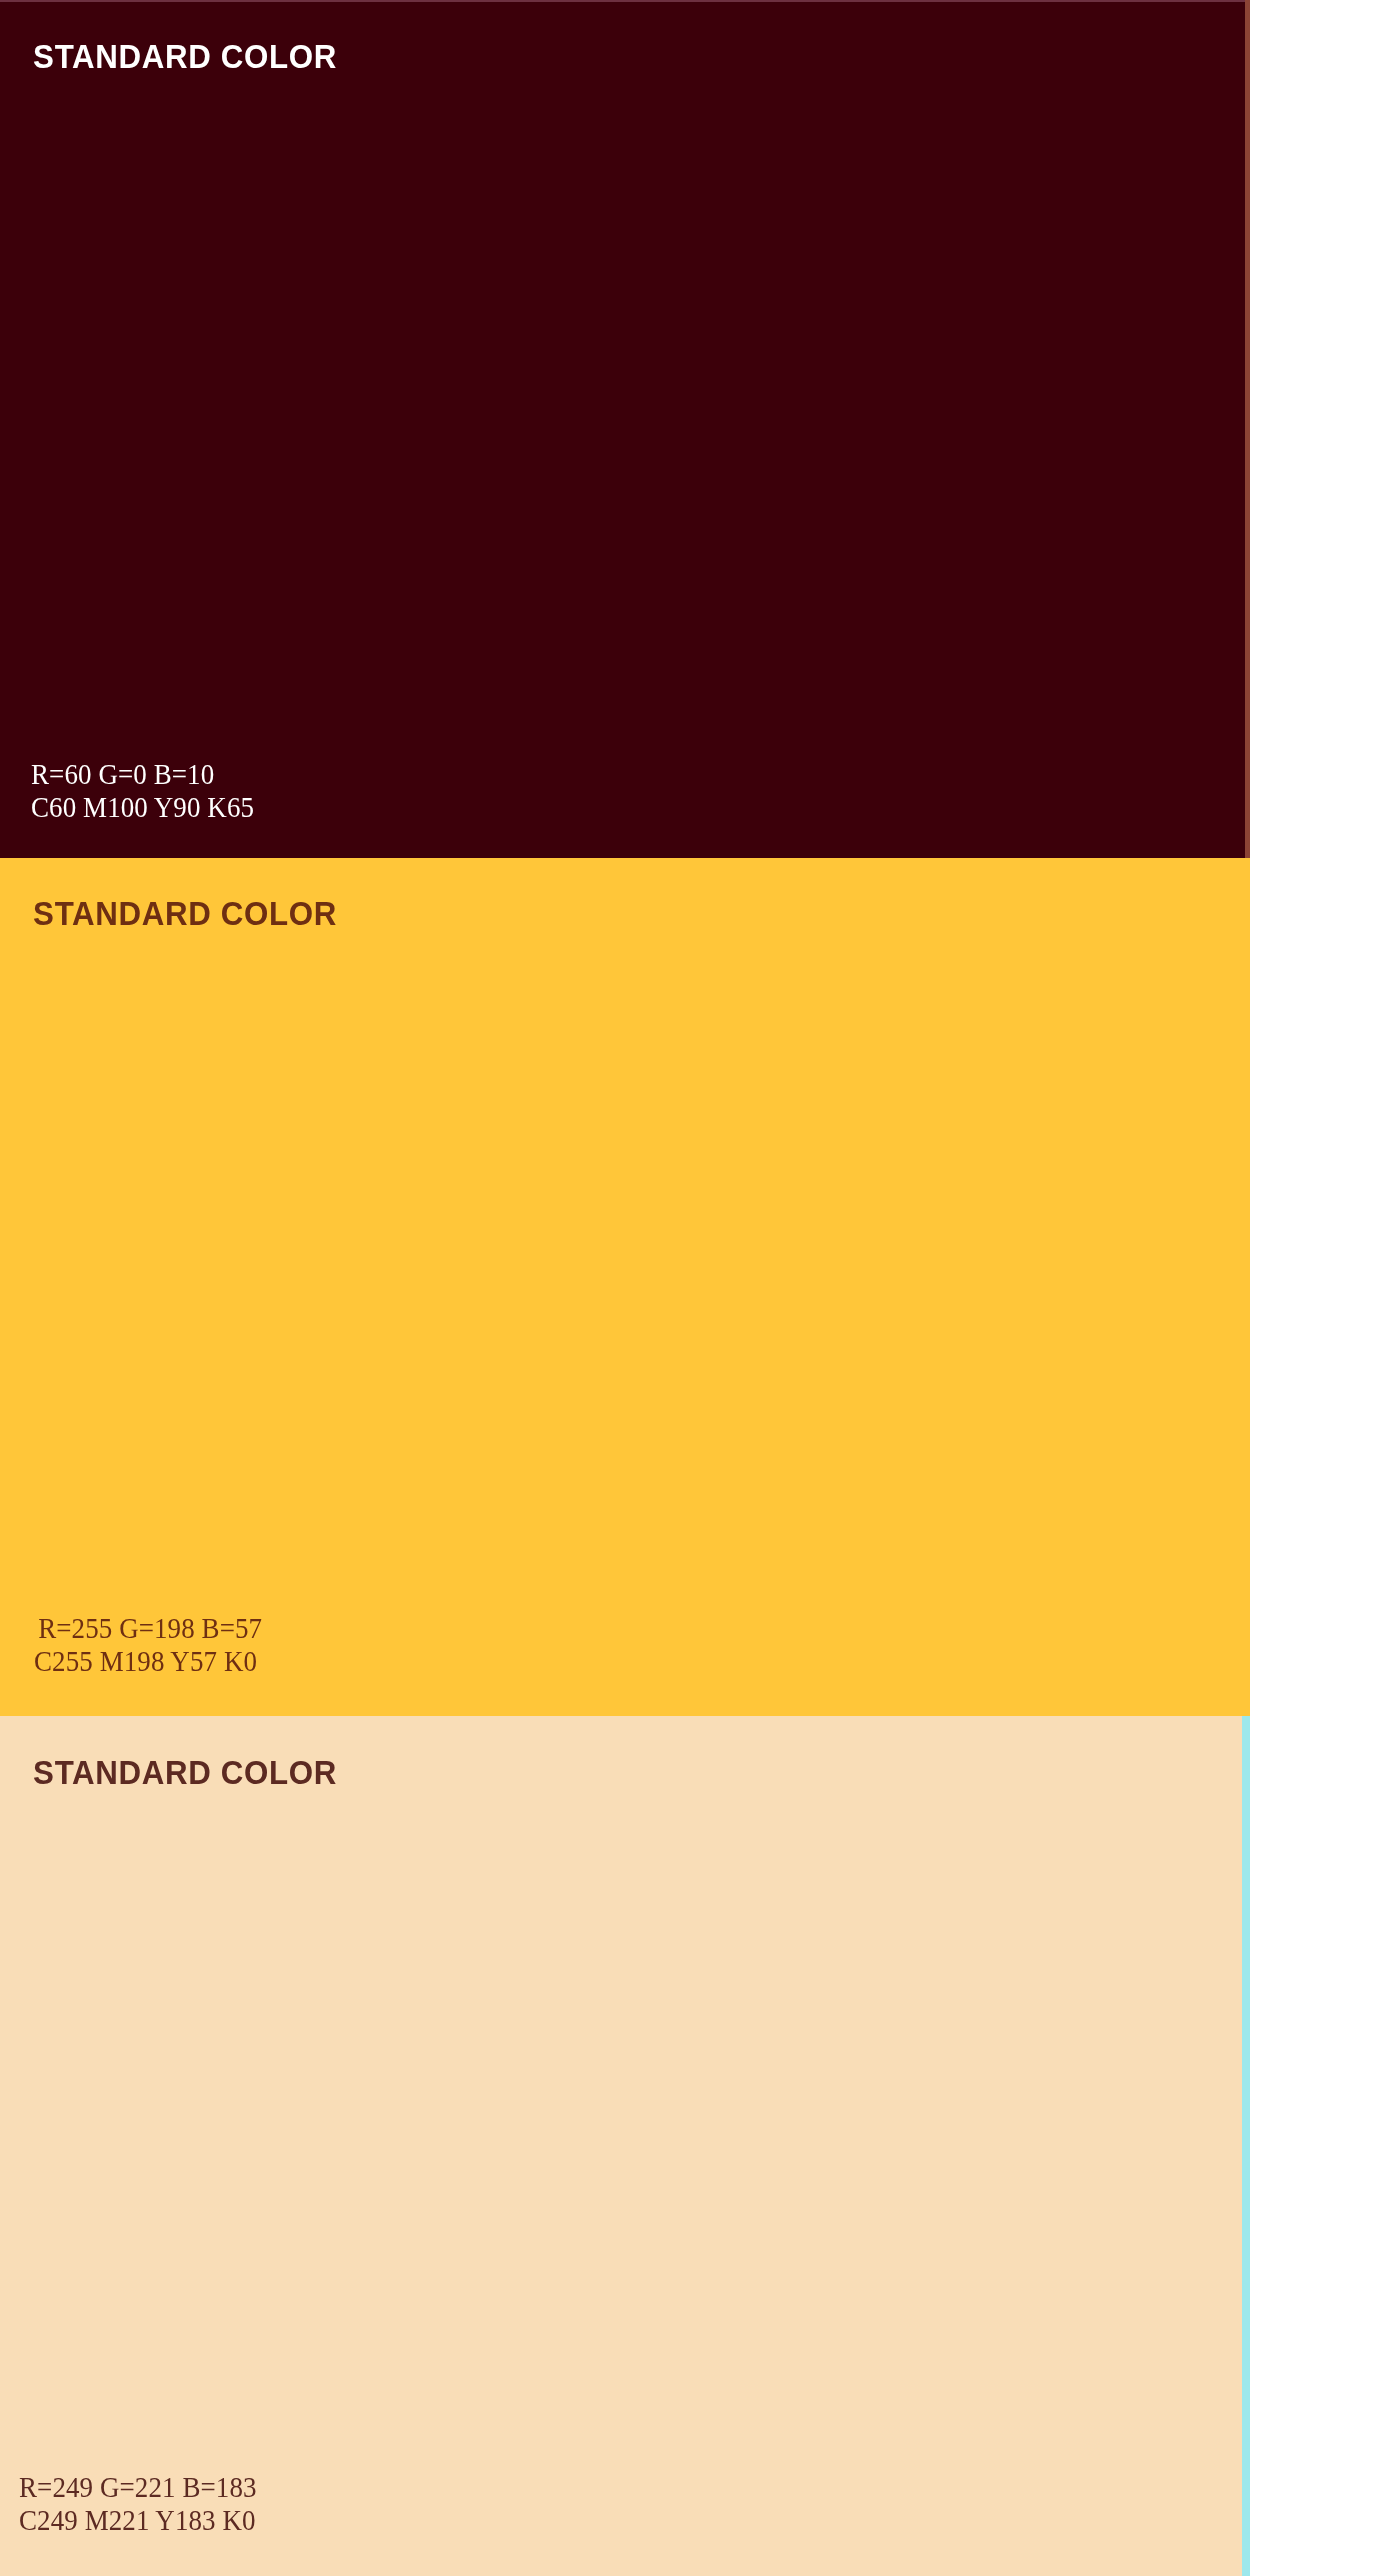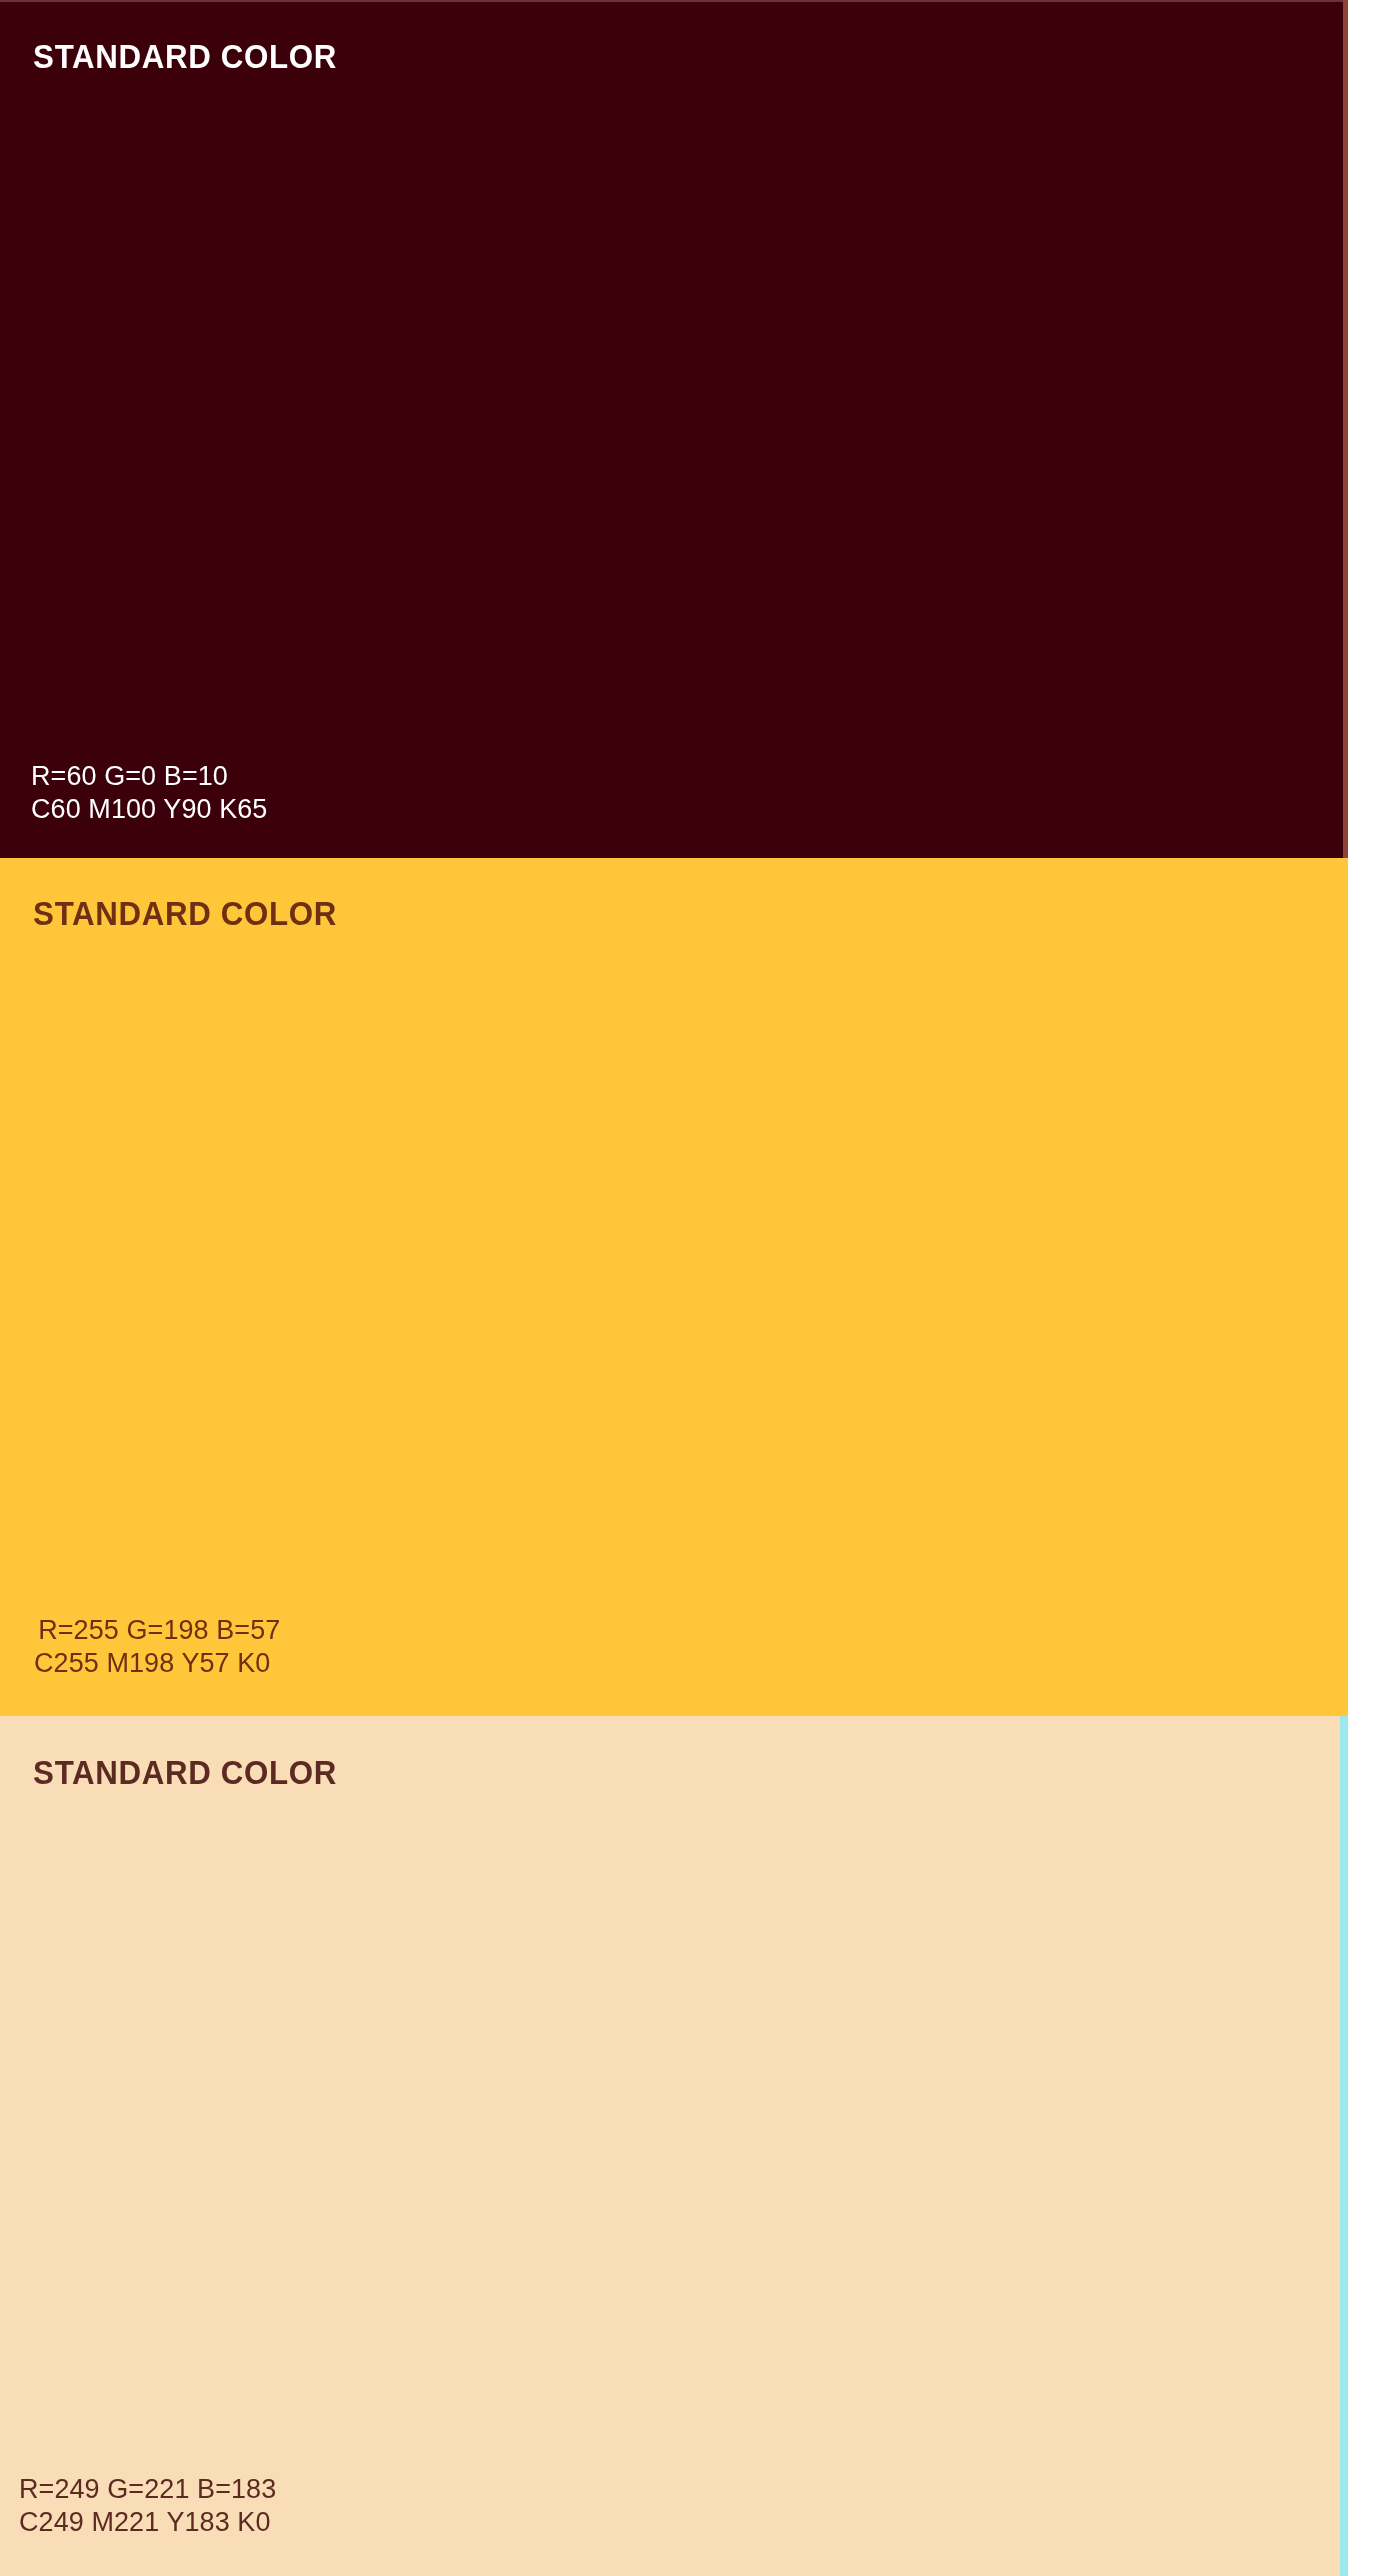--- a/index.html
+++ b/index.html
@@ -8,21 +8,21 @@
     background: #ffffff;
   }
   body {
     width: 1382px;
     height: 2576px;
     font-family: "Liberation Sans", "DejaVu Sans", sans-serif;
     overflow: hidden;
   }
   .page {
     position: relative;
-    width: 1348px;
+    width: 1250px;
     height: 2576px;
     display: flex;
     flex-direction: column;
   }
   .swatch {
     position: relative;
     box-sizing: border-box;
     width: 100%;
     display: flex;
     flex-direction: column;
@@ -36,20 +36,21 @@
     letter-spacing: 0.7px;
     transform: scaleX(0.92);
     transform-origin: left center;
     white-space: nowrap;
     margin: 0;
   }
   .swatch-values {
     position: absolute;
     left: 0;
     white-space: nowrap;
+    font-family: Liberation Serif, serif;
   }
   .value-line {
     font-size: 28.4px;
     line-height: 1.16;
     font-weight: normal;
     letter-spacing: 0.1px;
     white-space: nowrap;
     transform: scaleX(0.95);
     transform-origin: left center;
   }

